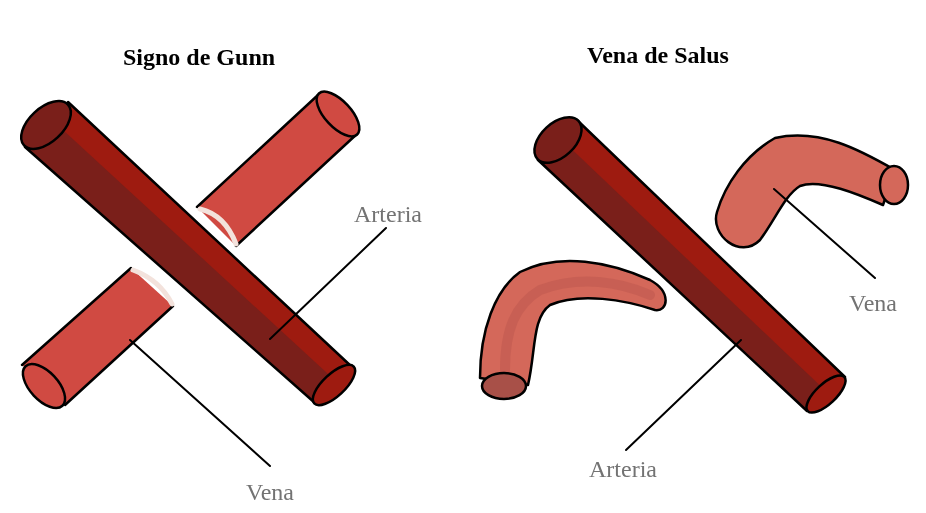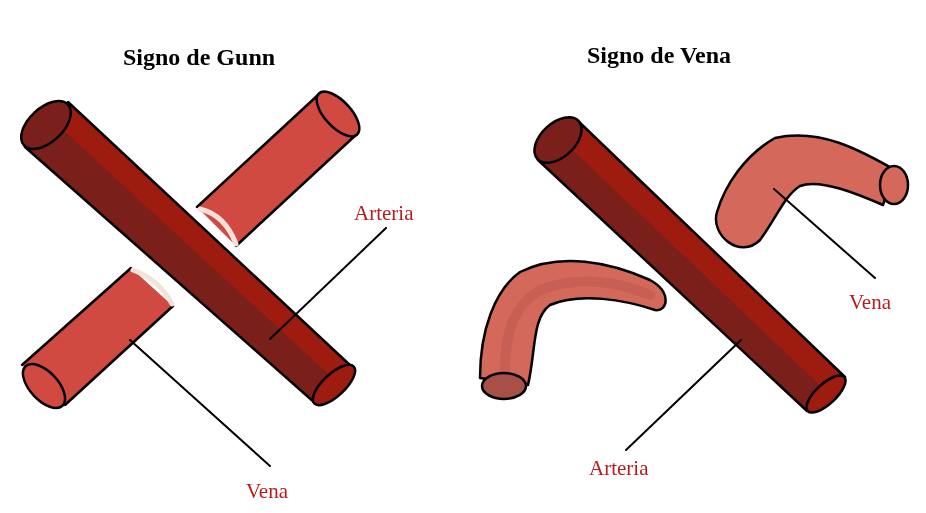--- a/index.html
+++ b/index.html
@@ -1,25 +1,25 @@
 <!DOCTYPE html>
 <html><head>
   <meta charset="utf-8">
   <style>
     html, body { margin: 0; padding: 0; background: #ffffff; }
     body { width: 926px; height: 513px; position: relative; overflow: hidden; font-family: "Liberation Serif", "DejaVu Serif", serif; }
     svg { position: absolute; left: 0; top: 0; }
     .title { position: absolute; font-weight: bold; font-size: 24px; color: #000; white-space: nowrap; }
-    .label { position: absolute; font-size: 21px; color: #b91c1c; white-space: nowrap; }
+    .label { position: absolute; font-size: 24px; color: #737373; white-space: nowrap; }
   </style>
 </head>
 <body>
 
 <div class="title" style="left:123px; top:44px;">Signo de Gunn</div>
-<div class="title" style="left:587px; top:42px;">Signo de Vena</div>
+<div class="title" style="left:587px; top:42px;">Vena de Salus</div>
 
 <svg width="926" height="513" viewBox="0 0 926 513">
 
   <g stroke="#000" stroke-width="2.5" stroke-linejoin="round" stroke-linecap="round">
 
     <g>
       <path d="M197,207 L318,95 L358,133 L236,246 Z" fill="#d04a42" stroke="none"></path>
       <path d="M197,207 L318,95" fill="none"></path>
       <path d="M236,246 L358,133" fill="none"></path>
       <ellipse cx="338" cy="114" rx="13" ry="28" transform="rotate(-43 338 114)" fill="#d04a42"></ellipse>

